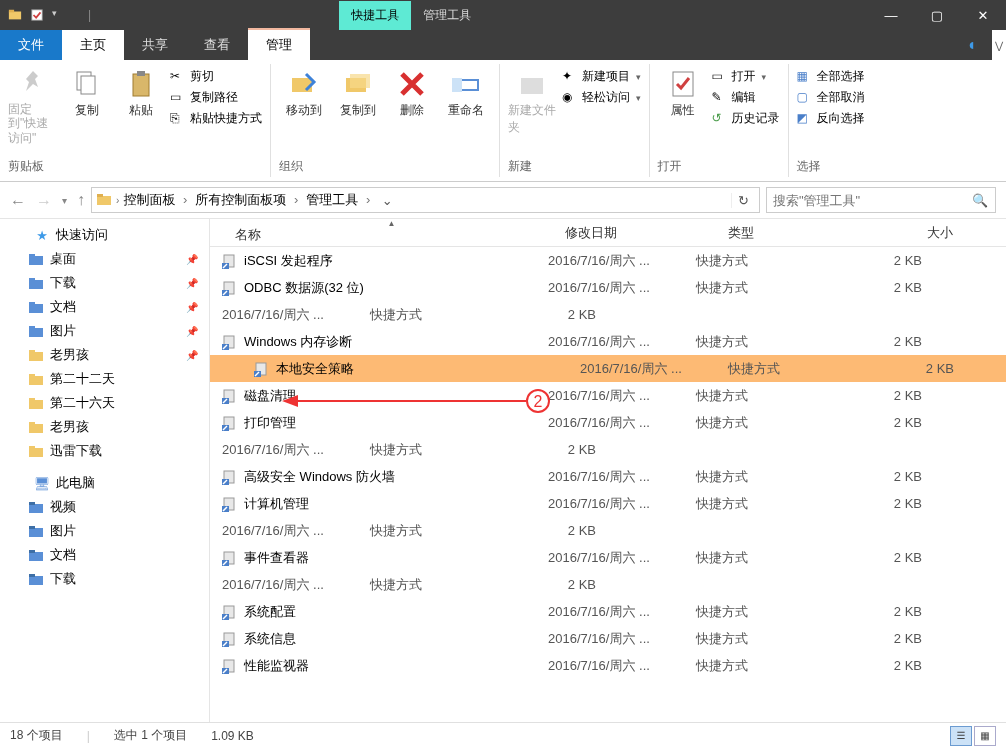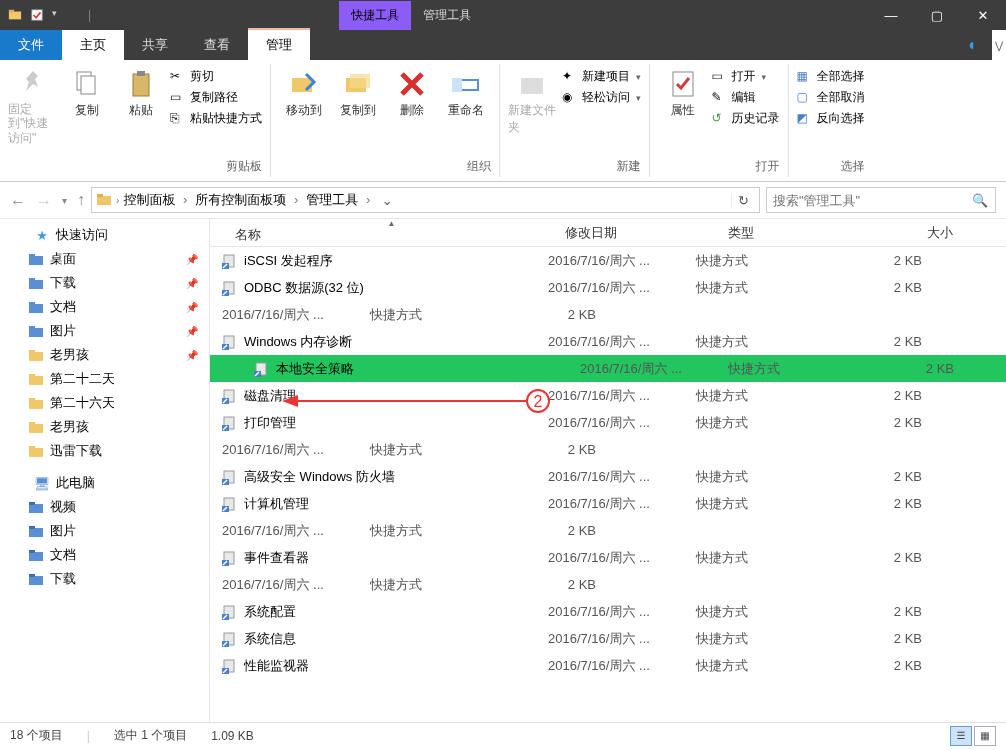--- a/index.html
+++ b/index.html
@@ -3,41 +3,41 @@
 <meta charset="utf-8">
 <style>
 * { box-sizing: border-box; margin: 0; padding: 0; font-family: "Microsoft YaHei", "Segoe UI", sans-serif; }
 body { background: #fff; width: 1006px; height: 750px; overflow: hidden; position: relative; }
 
 
 .titlebar { height: 30px; background: #3d3d3d; display: flex; align-items: center; color: #fff; font-size: 12px; }
 .titlebar .qat { display: flex; gap: 8px; padding: 0 8px; align-items: center;}
 .titlebar .qat-icon { width: 14px; height: 14px; display: inline-block;}
 .titlebar .spacer1 { flex: 0 0 240px; }
-.titlebar .tab-contextual { background: #8b5cf6; color: #000; padding: 6px 12px; font-size: 12px; }
+.titlebar .tab-contextual { background: #5eead4; color: #000; padding: 6px 12px; font-size: 12px; }
 .titlebar .tab-manage { padding: 6px 12px; font-size: 12px; color: #ddd;}
 .titlebar .spacer2 { flex: 1; }
 .titlebar .win-controls { display: flex; }
 .titlebar .win-btn { width: 46px; height: 30px; display: flex; align-items: center; justify-content: center; color: #fff; font-size: 13px;}
 
 
 .ribbon-tabs { height: 30px; background: #3d3d3d; display: flex; align-items: stretch; }
 .ribbon-tabs .tab { padding: 12px 18px; display: flex; align-items: center; font-size: 13px; color: #ddd; cursor: pointer;}
 .ribbon-tabs .tab.file { background: #1979ca; color: #fff; }
 .ribbon-tabs .tab.active { background: #fff; color: #000; }
 .ribbon-tabs .tab.manage-sub { background: #fff; color: #000; position: relative;}
 .ribbon-tabs .tab.manage-sub::before { content:""; position:absolute; top:-2px; left:0; right:0; height:2px; background:#f2b8a0;}
 .ribbon-tabs .help { margin-left:auto; padding:0 14px; display:flex; align-items:center; color:#3e9ae8;}
 .ribbon-tabs .collapse-btn { width: 14px; display: flex; align-items: center; justify-content: center; color:#666; background:#fff; font-size:10px;}
 
 
 .ribbon { height: 122px; background: #fff; border-bottom: 1px solid #ccc; display: flex; padding: 4px 0; }
 .ribbon-group { border-right: 1px solid #e0e0e0; padding: 0 8px; display: flex; flex-direction: column; }
 .ribbon-group-content { flex: 1; display: flex; align-items: flex-start; gap: 4px; }
-.ribbon-group-label { text-align: right; font-size: 12px; color: #666; padding: 2px 0; }
+.ribbon-group-label { text-align: left; font-size: 12px; color: #666; padding: 2px 0; }
 .rbtn-big { width: 50px; display: flex; flex-direction: column; align-items: center; gap: 2px; font-size: 12px; color: #333; padding-top:4px;}
 .rbtn-big.disabled { color: #aaa; }
 .rbtn-big .icn { width: 32px; height: 32px; display:flex; align-items:center; justify-content:center;}
 .rbtn-small-col { display: flex; flex-direction: column; gap: 4px; font-size: 12px; padding-top:4px;}
 .rbtn-small { display: flex; align-items: center; gap: 4px; white-space: nowrap;}
 .rbtn-small .icn { width:16px; height:16px; display:inline-block;}
 
 
 .addr-row { height: 36px; display: flex; align-items: center; padding: 4px 10px; gap: 6px; }
 .nav-arrows { display:flex; gap:10px; color:#888; font-size:16px; align-items:center;}
@@ -63,21 +63,21 @@
 .col-headers { display:flex; height:28px; border-bottom:1px solid #e5e5e5; font-size:13px; color:#333; align-items:center;}
 .col-headers > div { padding:0 8px; border-right:1px solid transparent;}
 .col-name { width: 330px;}
 .col-date { width: 148px;}
 .col-type { width: 152px; margin-left: 15px;}
 .col-size { width: 90px; text-align:right;}
 .sort-ind { display:block; text-align:center; font-size:8px; color:#666; line-height:4px;}
 
 .file-list { flex:1; overflow-y:auto;}
 .file-row { display:flex; height:27px; align-items:center; font-size:13px; padding-left:4px;}
-.file-row.selected { background:#22c55e;padding-left:36px;}
+.file-row.selected { background:#fdba74;padding-left:36px;}
 .file-row .c-name { width:326px; display:flex; align-items:center; gap:6px; padding-left:8px;}
 .file-row .c-date { width:148px; color:#555; padding-left:8px;}
 .file-row .c-type { width:152px; color:#555; padding-left:8px;}
 .file-row .c-size { width:82px; text-align:right; color:#555;}
 .file-icon { width:16px; height:16px; display:inline-flex;}
 
 
 .statusbar { height:26px; border-top:1px solid #e0e0e0; display:flex; align-items:center; padding:0 10px; font-size:12px; color:#444; gap:24px;}
 .statusbar .spacer { flex:1;}
 .view-toggle { display:flex; gap:2px;}

